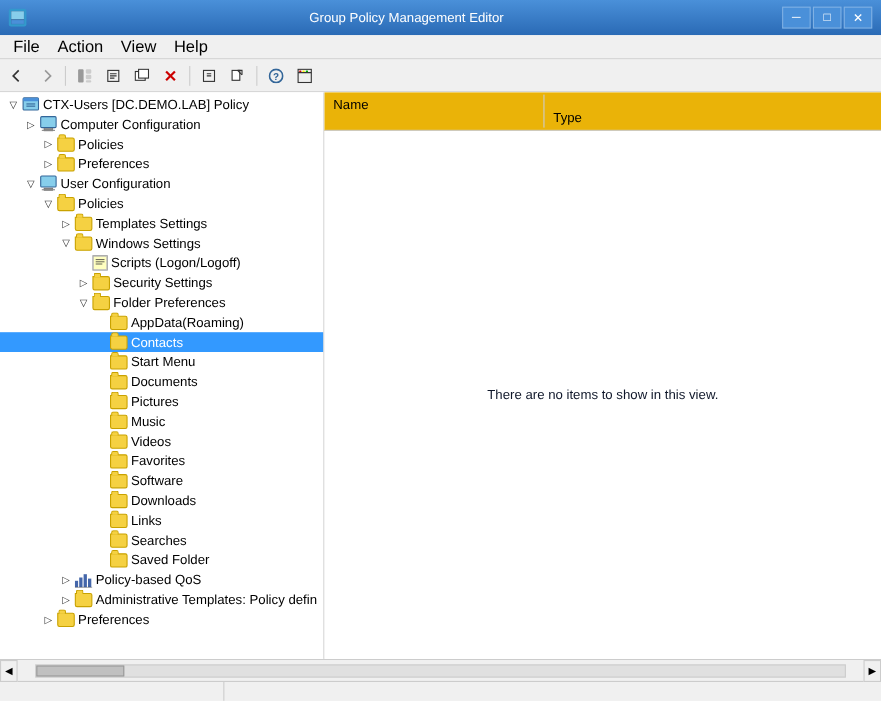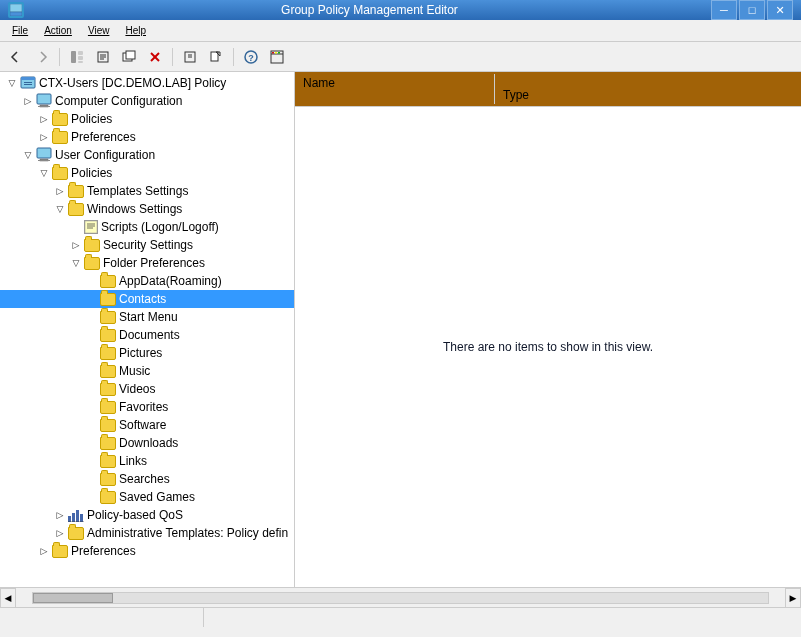--- a/index.html
+++ b/index.html
@@ -2,21 +2,21 @@
 <html><head>
   <meta charset="utf-8">
   <style>
     * { margin: 0; padding: 0; box-sizing: border-box; }
     body { font-family: 'Segoe UI', Tahoma, sans-serif; font-size: 12px; background: #f0f0f0; width: 801px; height: 637px; overflow: hidden; }
 
     
     .title-bar {
       background: linear-gradient(to bottom, #4a90d9, #2a6ab5);
       color: white;
-      height: 20px;
+      height: 32px;
       display: flex;
       align-items: center;
       justify-content: space-between;
       padding: 0 8px;
       user-select: none;
     }
     .title-bar-title { font-size: 12px; font-weight: normal; flex: 1; text-align: center; }
     .title-bar-controls { display: flex; gap: 2px; }
     .title-bar-btn {
       width: 26px; height: 20px;
@@ -33,22 +33,21 @@
       background: #f0f0f0;
       border-bottom: 1px solid #ccc;
       display: flex;
       padding: 2px 4px;
       height: 22px;
       align-items: center;
     }
     .menu-item {
       padding: 1px 8px;
       cursor: pointer;
-      font-size: 10px;
-      text-decoration: underline;
+      font-size: 15px;
     }
 
     
     .toolbar {
       background: #f0f0f0;
       border-bottom: 1px solid #ccc;
       display: flex;
       align-items: center;
       padding: 2px 4px;
       height: 30px;
@@ -86,21 +85,21 @@
     
     .right-panel {
       flex: 1;
       background: white;
       display: flex;
       flex-direction: column;
     }
     .right-header {
       display: flex;
       border-bottom: 1px solid #ccc;
-      background: #a16207;
+      background: #eab308;
       padding: 2px 0;
     }
     .col-name {
       width: 200px;
       padding: 2px 8px;
       font-size: 12px;
       font-weight: normal;
       border-right: 1px solid #ccc;
     }
     .col-type {
@@ -493,21 +492,21 @@
           <div style="width: 16px; height: 13px; background: rgb(245, 209, 66); border: 1px solid rgb(201, 162, 0); border-radius: 0px 2px 2px; position: relative; margin-right: 3px; flex-shrink: 0;">
             <div style="position: absolute; top: -4px; left: 0px; width: 7px; height: 4px; background: rgb(245, 209, 66); border-top: 1px solid rgb(201, 162, 0); border-right: 1px solid rgb(201, 162, 0); border-left: 1px solid rgb(201, 162, 0); border-image: initial; border-bottom: none; border-radius: 2px 2px 0px 0px;"></div>
           </div>
           <span class="item-label">Searches</span>
         </div>
         <div class="tree-item indent-5">
           <div class="tree-toggle" style="visibility: hidden;"></div>
           <div style="width: 16px; height: 13px; background: rgb(245, 209, 66); border: 1px solid rgb(201, 162, 0); border-radius: 0px 2px 2px; position: relative; margin-right: 3px; flex-shrink: 0;">
             <div style="position: absolute; top: -4px; left: 0px; width: 7px; height: 4px; background: rgb(245, 209, 66); border-top: 1px solid rgb(201, 162, 0); border-right: 1px solid rgb(201, 162, 0); border-left: 1px solid rgb(201, 162, 0); border-image: initial; border-bottom: none; border-radius: 2px 2px 0px 0px;"></div>
           </div>
-          <span class="item-label">Saved Games</span>
+          <span class="item-label">Saved Folder</span>
         </div>
         <div class="tree-item indent-3">
           <div class="tree-toggle">▷</div>
           <div style="width: 16px; height: 14px; margin-right: 3px; flex-shrink: 0;"><svg width="16" height="14" viewBox="0 0 16 14">
     <rect x="0" y="8" width="3" height="6" fill="#4466aa"></rect>
     <rect x="4" y="5" width="3" height="9" fill="#4466aa"></rect>
     <rect x="8" y="2" width="3" height="12" fill="#4466aa"></rect>
     <rect x="12" y="6" width="3" height="8" fill="#4466aa"></rect>
     <line x1="0" y1="14" x2="16" y2="14" stroke="#333" stroke-width="0.7"></line>
   </svg></div>

